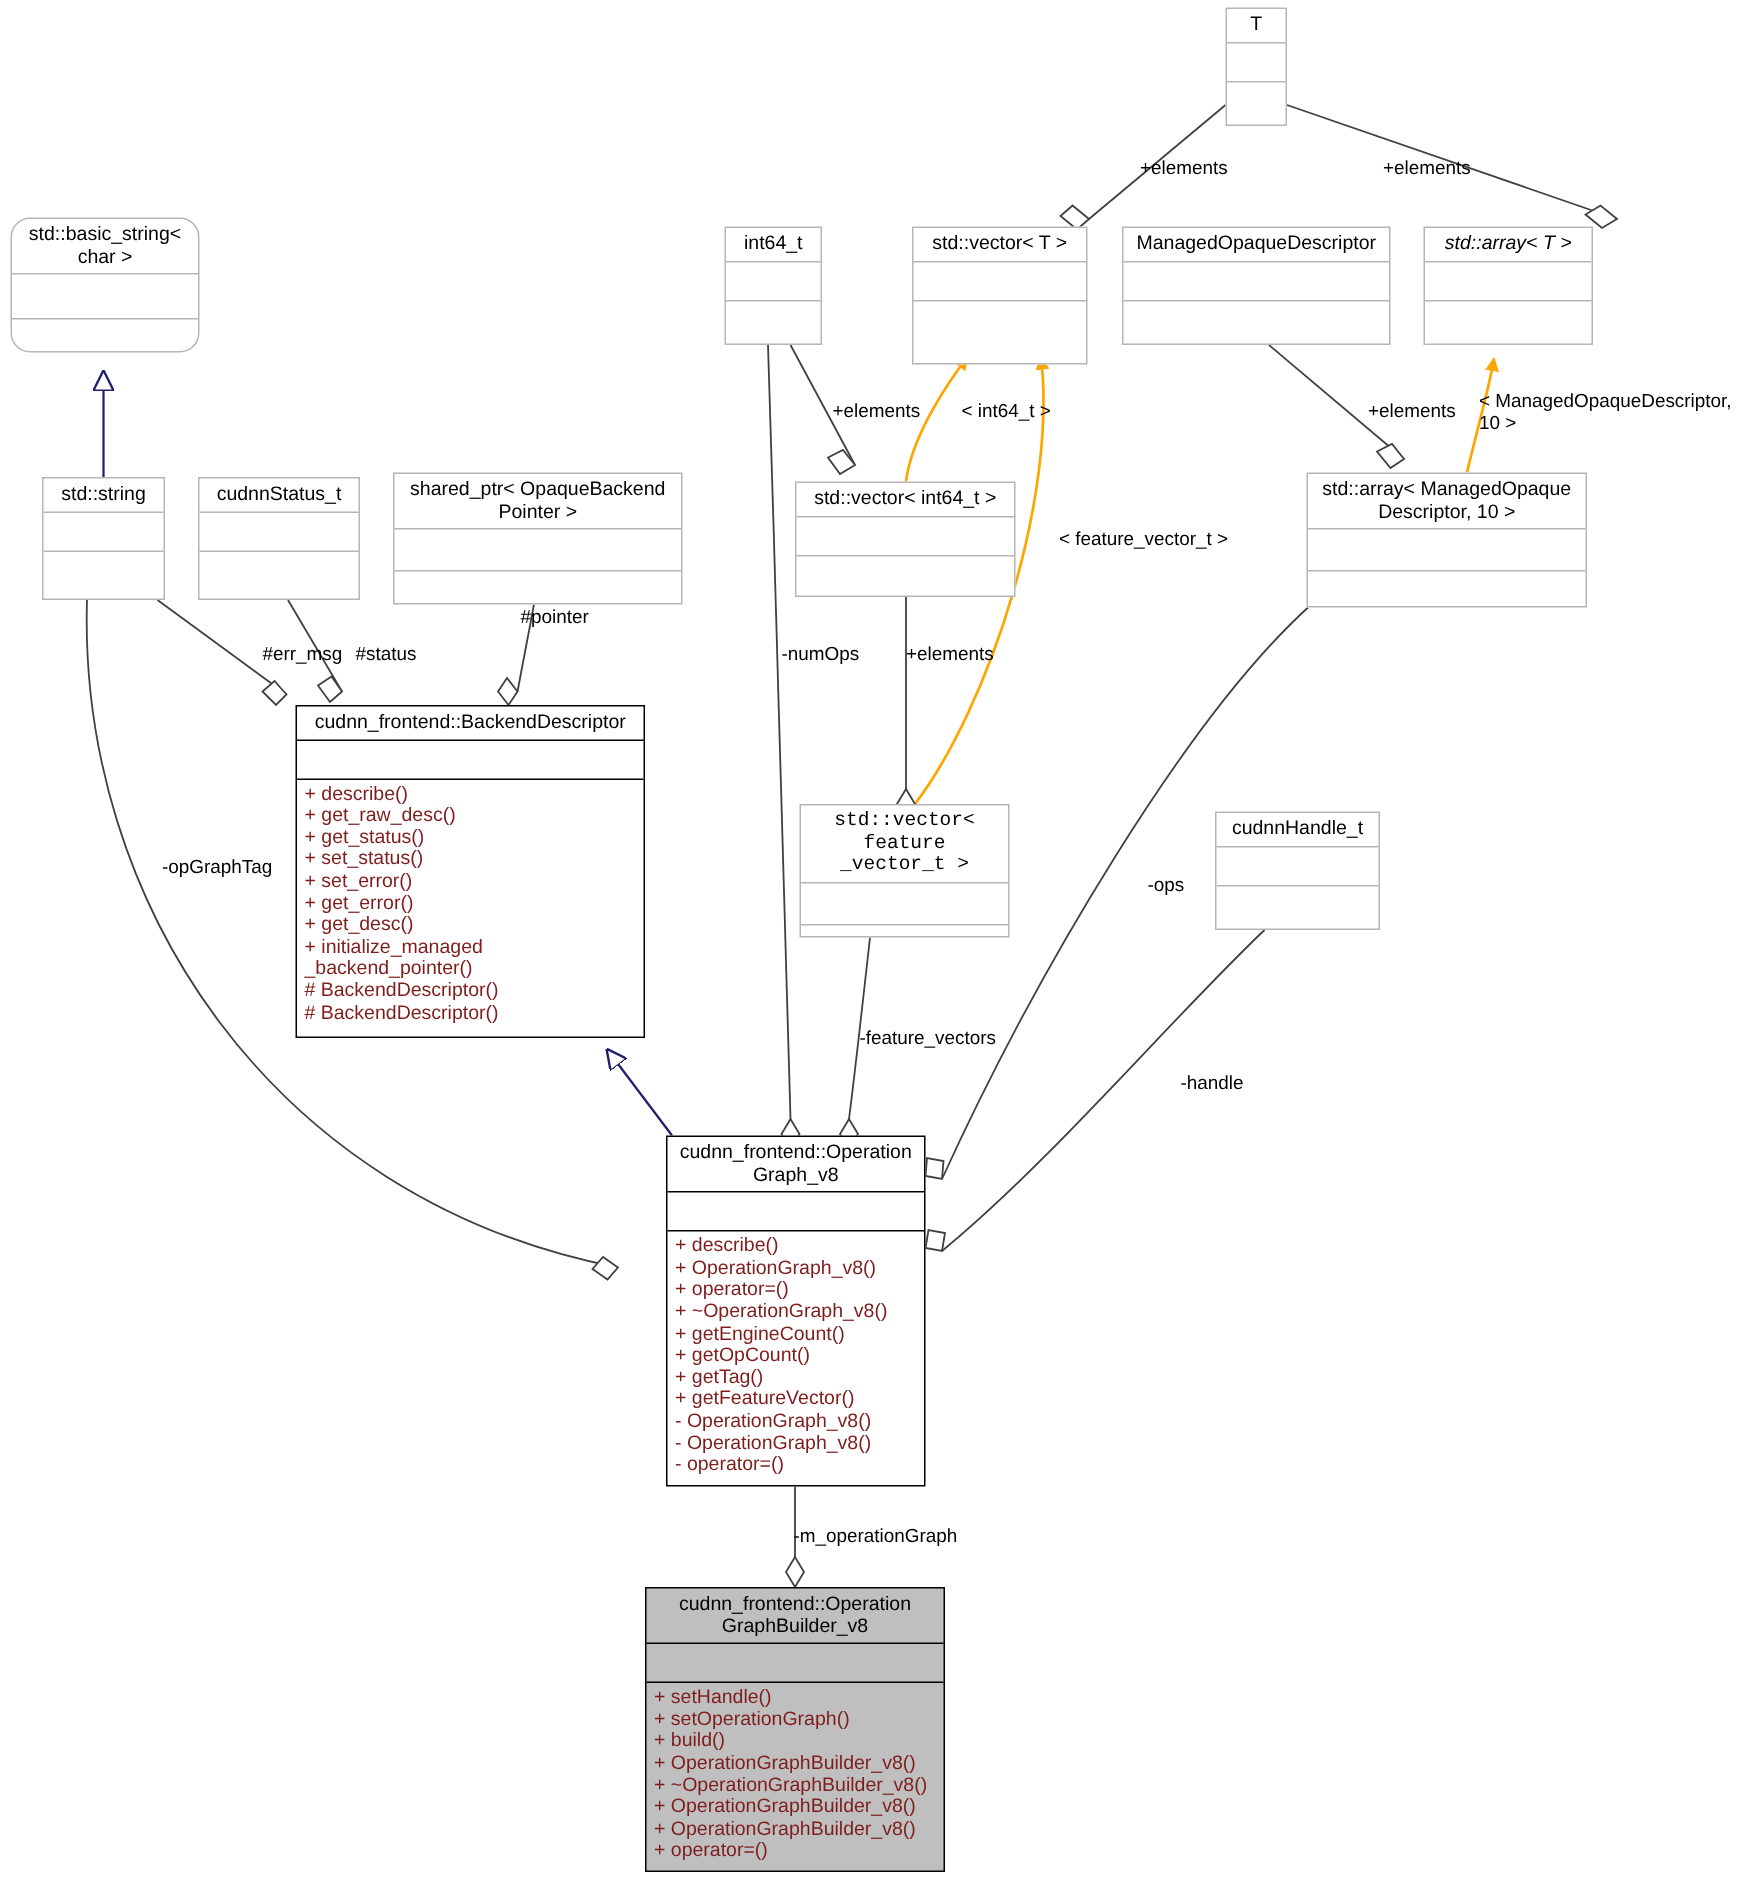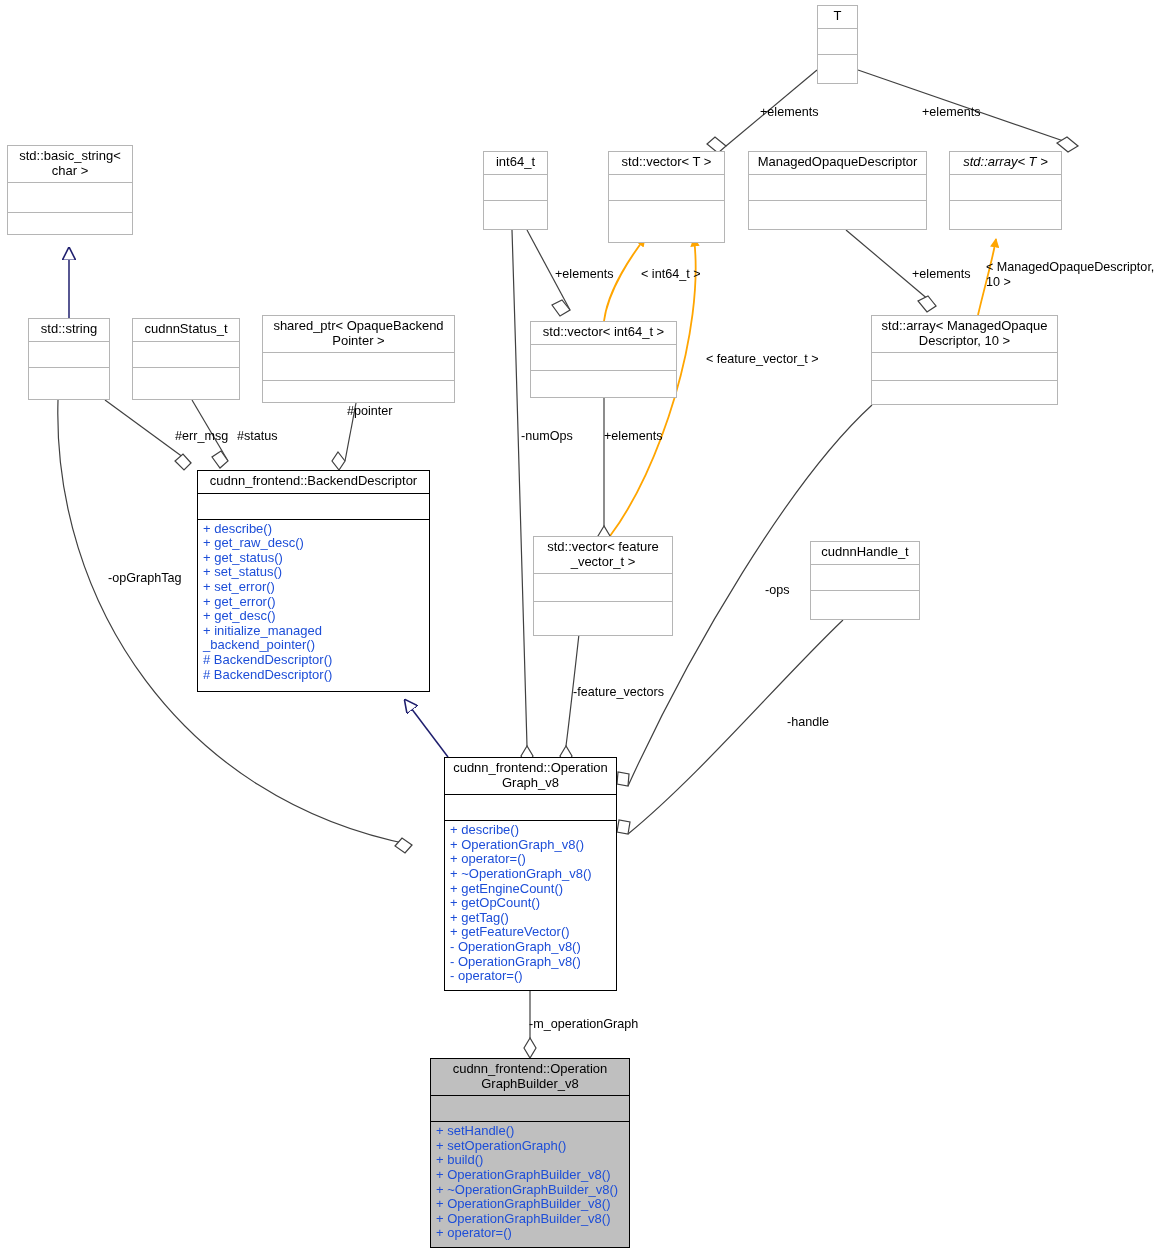--- a/index.html
+++ b/index.html
@@ -7,21 +7,21 @@
   #stage{position:relative;width:1171px;height:1257px;overflow:hidden;background:#fff;}
   svg#edges{position:absolute;left:0;top:0;width:1171px;height:1257px;}
 
   
   .node{position:absolute;box-sizing:border-box;background:#ffffff;}
   .node .band{box-sizing:border-box;}
   .node .title{
     text-align:center;font-size:13.0px;line-height:14.6px;color:#000;
     padding:3px 4px 4px 4px;white-space:pre-line;
   }
-  .node .members{font-size:13.0px;line-height:14.6px;color:#1d4ed8;padding:2px 4px 3px 5px;white-space:pre-line;}
+  .node .members{font-size:13.0px;line-height:14.6px;color:#7f1d1d;padding:2px 4px 3px 5px;white-space:pre-line;}
 
   
   .lib{border:1.4px solid #b5b5b5;}
   .lib .band{border-top:1.4px solid #b5b5b5;}
 
   
   .key{border:1.4px solid #000000;}
   .key .band{border-top:1.4px solid #000000;}
 
   
@@ -130,21 +130,21 @@
       <path d="M628,834 L630,822 L619,820 L617,832 z" fill="#ffffff" stroke="#404040" stroke-width="1.2"></path>
     </g>
 
     <g>
       <path d="M530,991 L530,1038" stroke="#404040" stroke-width="1.2" fill="none"></path>
       <path d="M530,1038 L524,1048 L530,1058 L536,1048 z" fill="#ffffff" stroke="#404040" stroke-width="1.2"></path>
     </g>
   </svg>
 
   <div id="nodes-layer">
-      <div class="node lib" style="left: 7px; top: 145px; width: 126px; height: 90px;">
+      <div class="node lib" style="left: 7px; top: 145px; width: 126px; height: 90px; border-radius: 13px;">
         <div class="title">std::basic_string&lt;
 char &gt;</div>
         <div class="band" style="height: 30px;"></div>
         <div class="band members" style="height: 30px;"></div>
       </div>
       <div class="node lib" style="left: 28px; top: 318px; width: 82px; height: 82px;">
         <div class="title">std::string</div>
         <div class="band" style="height: 26px;"></div>
         <div class="band members" style="height: 26px;"></div>
       </div>
@@ -188,21 +188,21 @@
         <div class="title">std::vector&lt; int64_t &gt;</div>
         <div class="band" style="height: 26px;"></div>
         <div class="band members" style="height: 26px;"></div>
       </div>
       <div class="node lib" style="left: 871px; top: 315px; width: 187px; height: 90px;">
         <div class="title">std::array&lt; ManagedOpaque
 Descriptor, 10 &gt;</div>
         <div class="band" style="height: 28px;"></div>
         <div class="band members" style="height: 28px;"></div>
       </div>
-      <div class="node lib" style="left: 533px; top: 536px; width: 140px; height: 100px;">
+      <div class="node lib" style="left: 533px; top: 536px; width: 140px; height: 89px; font-family: Liberation Mono, monospace;">
         <div class="title">std::vector&lt; feature
 _vector_t &gt;</div>
         <div class="band" style="height: 28px;"></div>
         <div class="band members" style="height: 28px;"></div>
       </div>
       <div class="node lib" style="left: 810px; top: 541px; width: 110px; height: 79px;">
         <div class="title">cudnnHandle_t</div>
         <div class="band" style="height: 26px;"></div>
         <div class="band members" style="height: 26px;"></div>
       </div>

